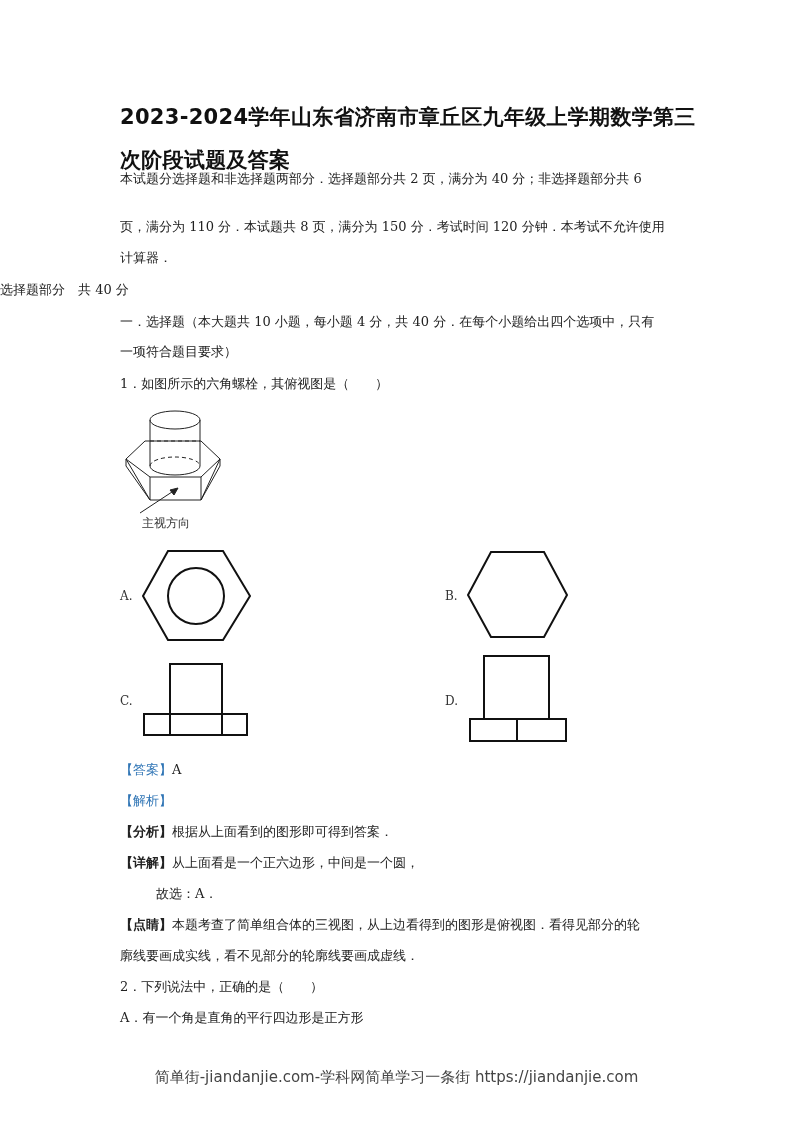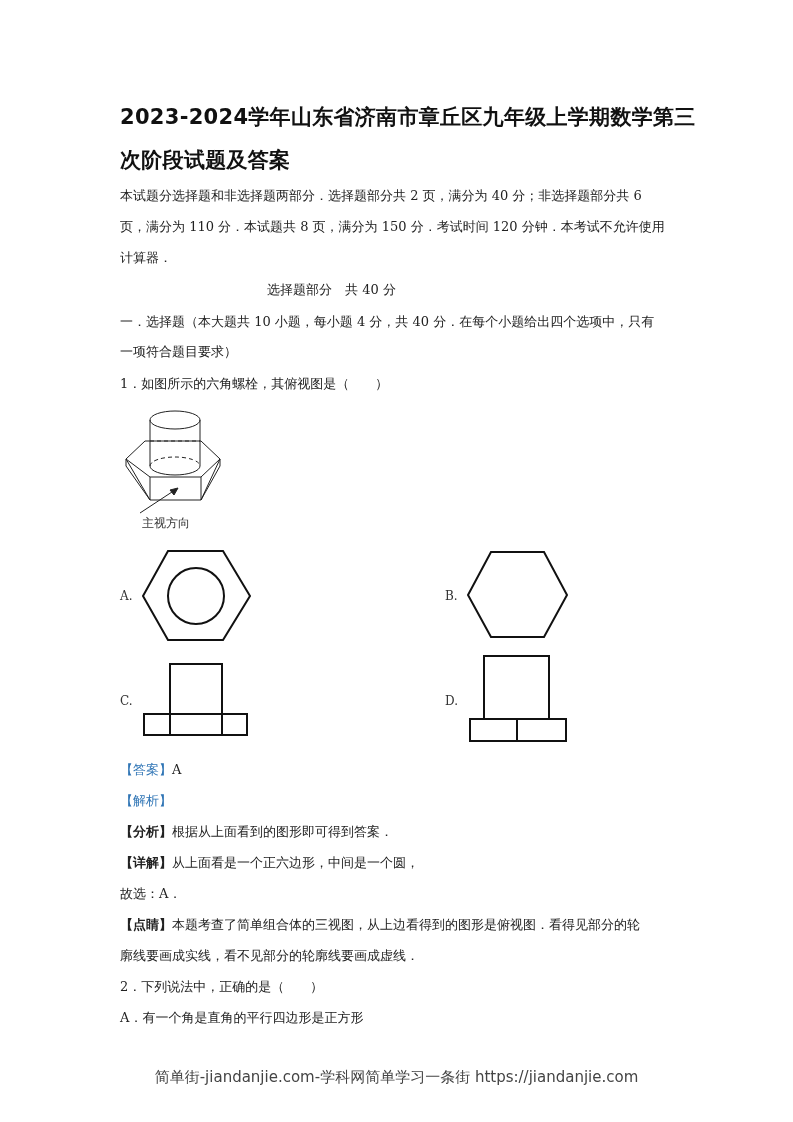--- a/index.html
+++ b/index.html
@@ -2,37 +2,37 @@
 <html><head>
 <meta charset="utf-8">
 <style>
   html, body { margin: 0; padding: 0; background: #ffffff; }
   body { width: 793px; height: 1122px; position: relative; overflow: hidden;
          font-family: "DejaVu Serif", "Liberation Serif", serif; color: #1a1a1a; }
   .abs { position: absolute; }
   .title { left: 120px; font-size: 21px; font-weight: bold; letter-spacing: 0.3px; white-space: nowrap;
            font-family: "DejaVu Sans", "Liberation Sans", sans-serif; color: #111; }
   .line { left: 120px; font-size: 13px; white-space: nowrap; color: #222; }
-  .center { left: 0; width: 663px; text-align: center; font-size: 13px; color: #222; }
+  .center { left: 0; width: 663px; font-size: 13px; color: #222; }
   .tag-blue { color: #2e74b5; }
   .bracket { font-weight: bold; }
   .opt-label { font-size: 12px; color: #333; }
   .footer { left: 0; width: 793px; text-align: center; top: 1068px; font-size: 15px; color: #444;
             font-family: "DejaVu Sans", "Liberation Sans", sans-serif; }
   svg { position: absolute; overflow: visible; }
 </style>
 </head>
 <body>
 
 <div>
 
   <div class="abs title" style="top:103px;">2023-2024学年山东省济南市章丘区九年级上学期数学第三</div>
   <div class="abs title" style="top:146px;">次阶段试题及答案</div>
 
-  <div class="abs line" style="top:187px;">本试题分选择题和非选择题两部分．选择题部分共 2 页，满分为 40 分；非选择题部分共 6</div>
+  <div class="abs line" style="top:170px;">本试题分选择题和非选择题两部分．选择题部分共 2 页，满分为 40 分；非选择题部分共 6</div>
   <div class="abs line" style="top:218px;">页，满分为 110 分．本试题共 8 页，满分为 150 分．考试时间 120 分钟．本考试不允许使用</div>
   <div class="abs line" style="top:249px;">计算器．</div>
 
   <div class="abs center" style="top:281px;">选择题部分　共 40 分</div>
 
   <div class="abs line" style="top:313px;">一．选择题（本大题共 10 小题，每小题 4 分，共 40 分．在每个小题给出四个选项中，只有</div>
   <div class="abs line" style="top:343px;">一项符合题目要求）</div>
 
   <div class="abs line" style="top:375px;">1．如图所示的六角螺栓，其俯视图是（　　）</div>
 
@@ -96,21 +96,21 @@
   <div class="abs line" style="top:761px;">
     <span class="tag-blue">【答案】</span><span>A</span>
   </div>
   <div class="abs line tag-blue" style="top:792px;text-align:right;">【解析】</div>
   <div class="abs line" style="top:823px;">
     <span class="bracket">【分析】</span><span>根据从上面看到的图形即可得到答案．</span>
   </div>
   <div class="abs line" style="top:854px;">
     <span class="bracket">【详解】</span><span>从上面看是一个正六边形，中间是一个圆，</span>
   </div>
-  <div class="abs line" style="top:885px;">故选：A．</div>
+  <div class="abs line" style="top:885px;margin-left:36px;">故选：A．</div>
   <div class="abs line" style="top:916px;">
     <span class="bracket">【点睛】</span><span>本题考查了简单组合体的三视图，从上边看得到的图形是俯视图．看得见部分的轮</span>
   </div>
   <div class="abs line" style="top:947px;">廓线要画成实线，看不见部分的轮廓线要画成虚线．</div>
 
   <div class="abs line" style="top:978px;">2．下列说法中，正确的是（　　）</div>
   <div class="abs line" style="top:1009px;">A．有一个角是直角的平行四边形是正方形</div>
 
   <div class="abs footer">简单街-jiandanjie.com-学科网简单学习一条街 https://jiandanjie.com</div>
 </div>

